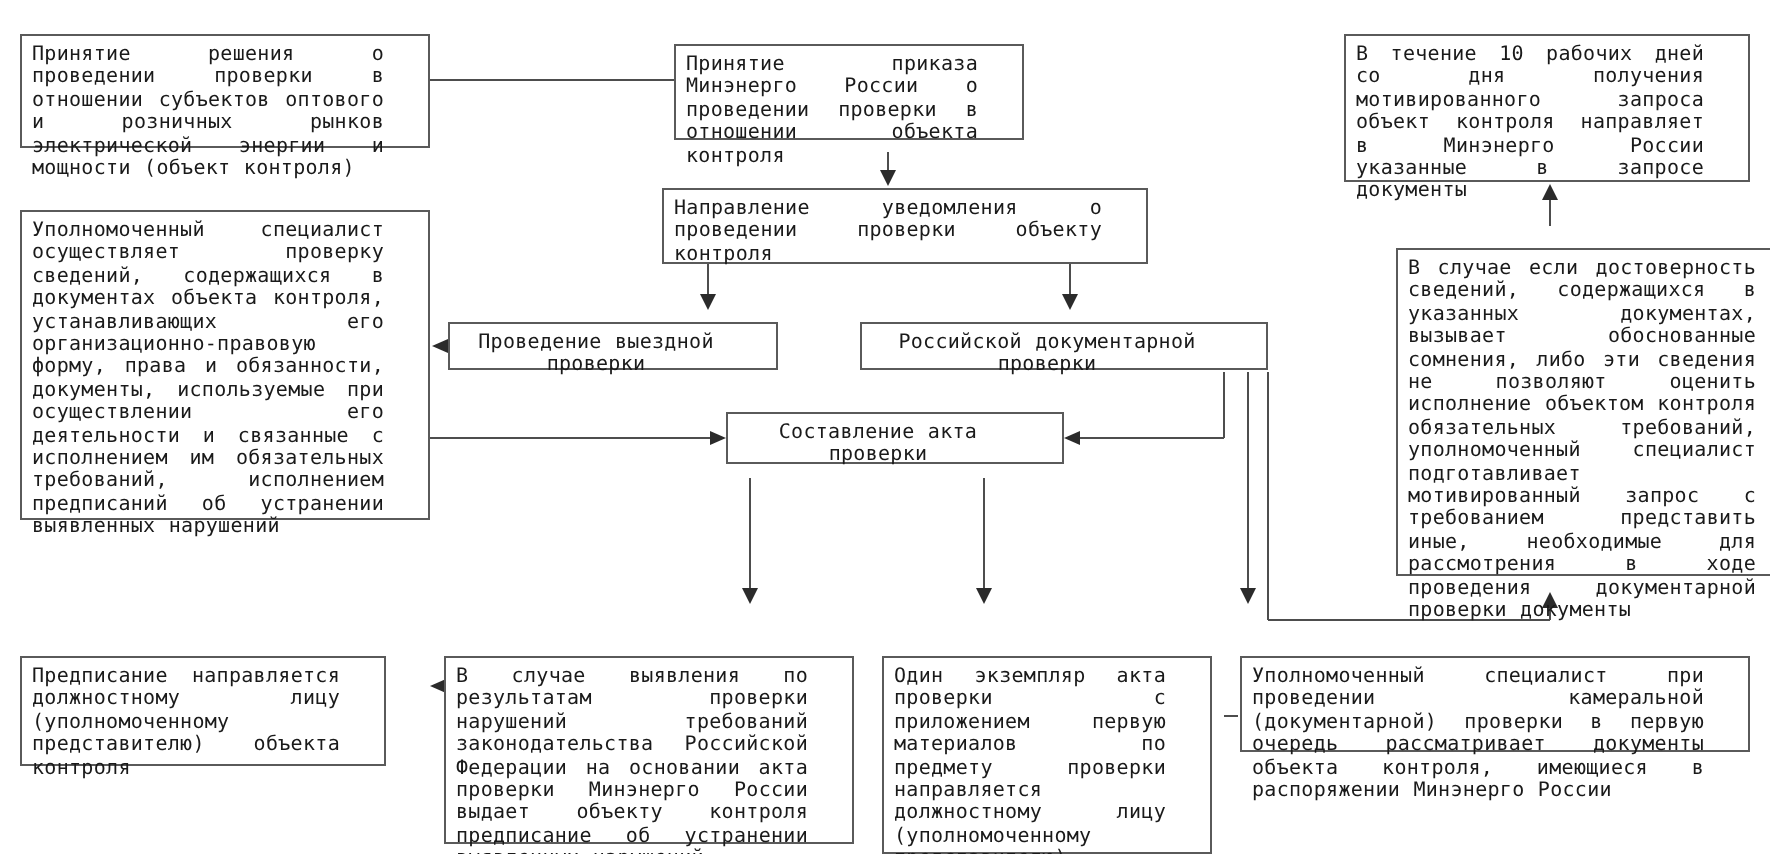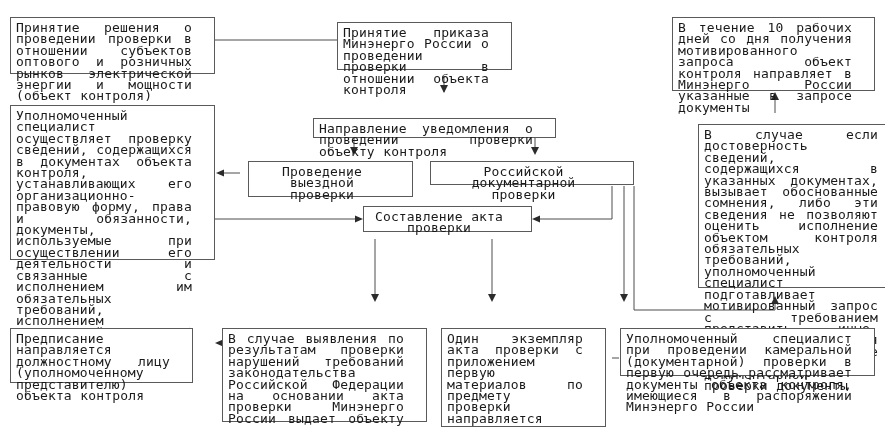--- a/index.html
+++ b/index.html
@@ -16,21 +16,21 @@
     height: 427px;
     background: #ffffff;
     overflow: hidden;
   }
   .node {
     position: absolute;
     box-sizing: border-box;
     border: 1px solid #5a5a5a;
     background: #ffffff;
     color: #1a1a1a;
-    font-size: 13px;
+    font-size: 10px;
     line-height: 11.4px;
     letter-spacing: 0.15px;
     text-align: justify;
     text-justify: inter-word;
     padding: 4px 22px 3px 5px;
     z-index: 3;
     word-spacing: 0.5px;
   }
   .node.center {
     text-align: center;
@@ -142,29 +142,29 @@
   </div>
 
   <div class="node" style="left:337px; top:22px; width:175px; height:48px;">
     <span class="t">Принятие приказа Минэнерго России о проведении проверки в отношении объекта контроля</span>
   </div>
 
   <div class="node" style="left:672px; top:17px; width:203px; height:74px;">
     <span class="t">В течение 10 рабочих дней со дня получения мотивированного запроса объект контроля направляет в Минэнерго России указанные в запросе документы</span>
   </div>
 
-  <div class="node" style="left:313px; top:94px; width:243px; height:20px;margin-top:24px;">
+  <div class="node" style="left:331px; top:94px; width:243px; height:38px;">
     <span class="t">Направление уведомления о проведении проверки объекту контроля</span>
   </div>
 
   <div class="node" style="left:10px; top:105px; width:205px; height:155px;">
     <span class="t">Уполномоченный специалист осуществляет проверку сведений, содержащихся в документах объекта контроля, устанавливающих его организационно-правовую форму, права и обязанности, документы, используемые при осуществлении его деятельности и связанные с исполнением им обязательных требований, исполнением предписаний об устранении выявленных нарушений</span>
   </div>
 
-  <div class="node center" style="left:248px; top:161px; width:165px; height:36px;">
+  <div class="node center" style="left:224px; top:161px; width:165px; height:24px;">
     <span class="t">Проведение выездной проверки</span>
   </div>
 
   <div class="node center" style="left:430px; top:161px; width:204px; height:24px;">
     <span class="t">Российской документарной проверки</span>
   </div>
 
   <div class="node center" style="left:363px; top:206px; width:169px; height:26px;">
     <span class="t">Составление акта проверки</span>
   </div>

